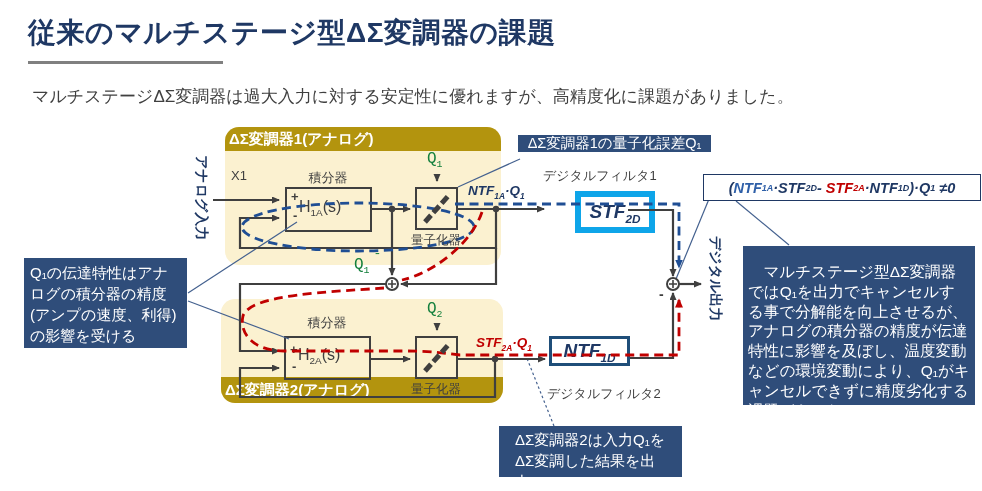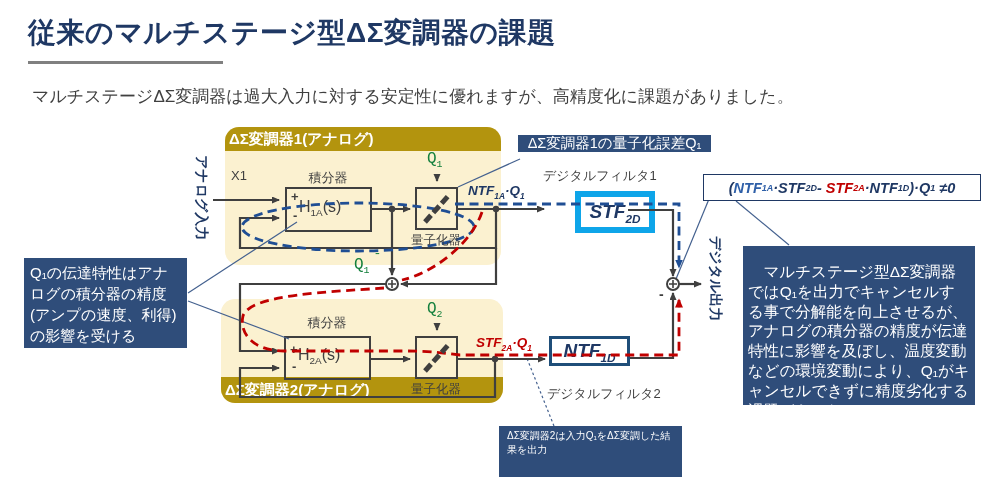--- a/index.html
+++ b/index.html
@@ -45,21 +45,21 @@
   .filter-box{box-sizing:border-box;background:#ffffff;display:flex;align-items:center;justify-content:center;font-style:italic;font-weight:bold;font-size:19px;color:#1F3864;}
   .stf2d{left:548px;top:191px;width:80px;height:42px;border:6px solid #0ea5e9;margin-left:27px;}
   .ntf1d{left:549px;top:336px;width:81px;height:30px;border:3.5px solid #1F4E79;}
 
   .formula-box{left:703px;top:174px;width:276px;height:25px;border:1.5px solid #1F3864;background:#ffffff;
     display:flex;align-items:center;justify-content:center;font-style:italic;font-weight:bold;font-size:14.5px;white-space:pre;}
 
   .callout{background:#2F4D7A;color:#ffffff;box-sizing:border-box;}
   .callout-top{left:518px;top:135px;width:193px;height:17px;font-size:14.5px;display:flex;align-items:center;justify-content:center;white-space:nowrap;}
   .callout-left{left:24px;top:258px;width:163px;height:90px;font-size:15px;line-height:1.4;padding:4px 6px;}
-  .callout-bottom{left:499px;top:426px;width:183px;height:51px;font-size:10px;line-height:1.4;padding:3px 8px;}
+  .callout-bottom{left:499px;top:426px;width:183px;height:51px;font-size:15px;line-height:1.4;padding:3px 16px;}
   .callout-right{left:743px;top:246px;width:232px;height:159px;font-size:15.5px;line-height:1.28;padding:16px 5px;text-indent:1em;}
 
   .vtext{writing-mode:vertical-rl;text-orientation:sideways;font-size:14px;font-weight:bold;color:#1F3864;white-space:nowrap;}
   .analog-in{left:192px;top:155px;height:95px;}
   .digital-out{left:706px;top:236px;height:100px;}
 
   svg.overlay{position:absolute;left:0;top:0;pointer-events:none;}
 </style>
 </head>
 <body>

